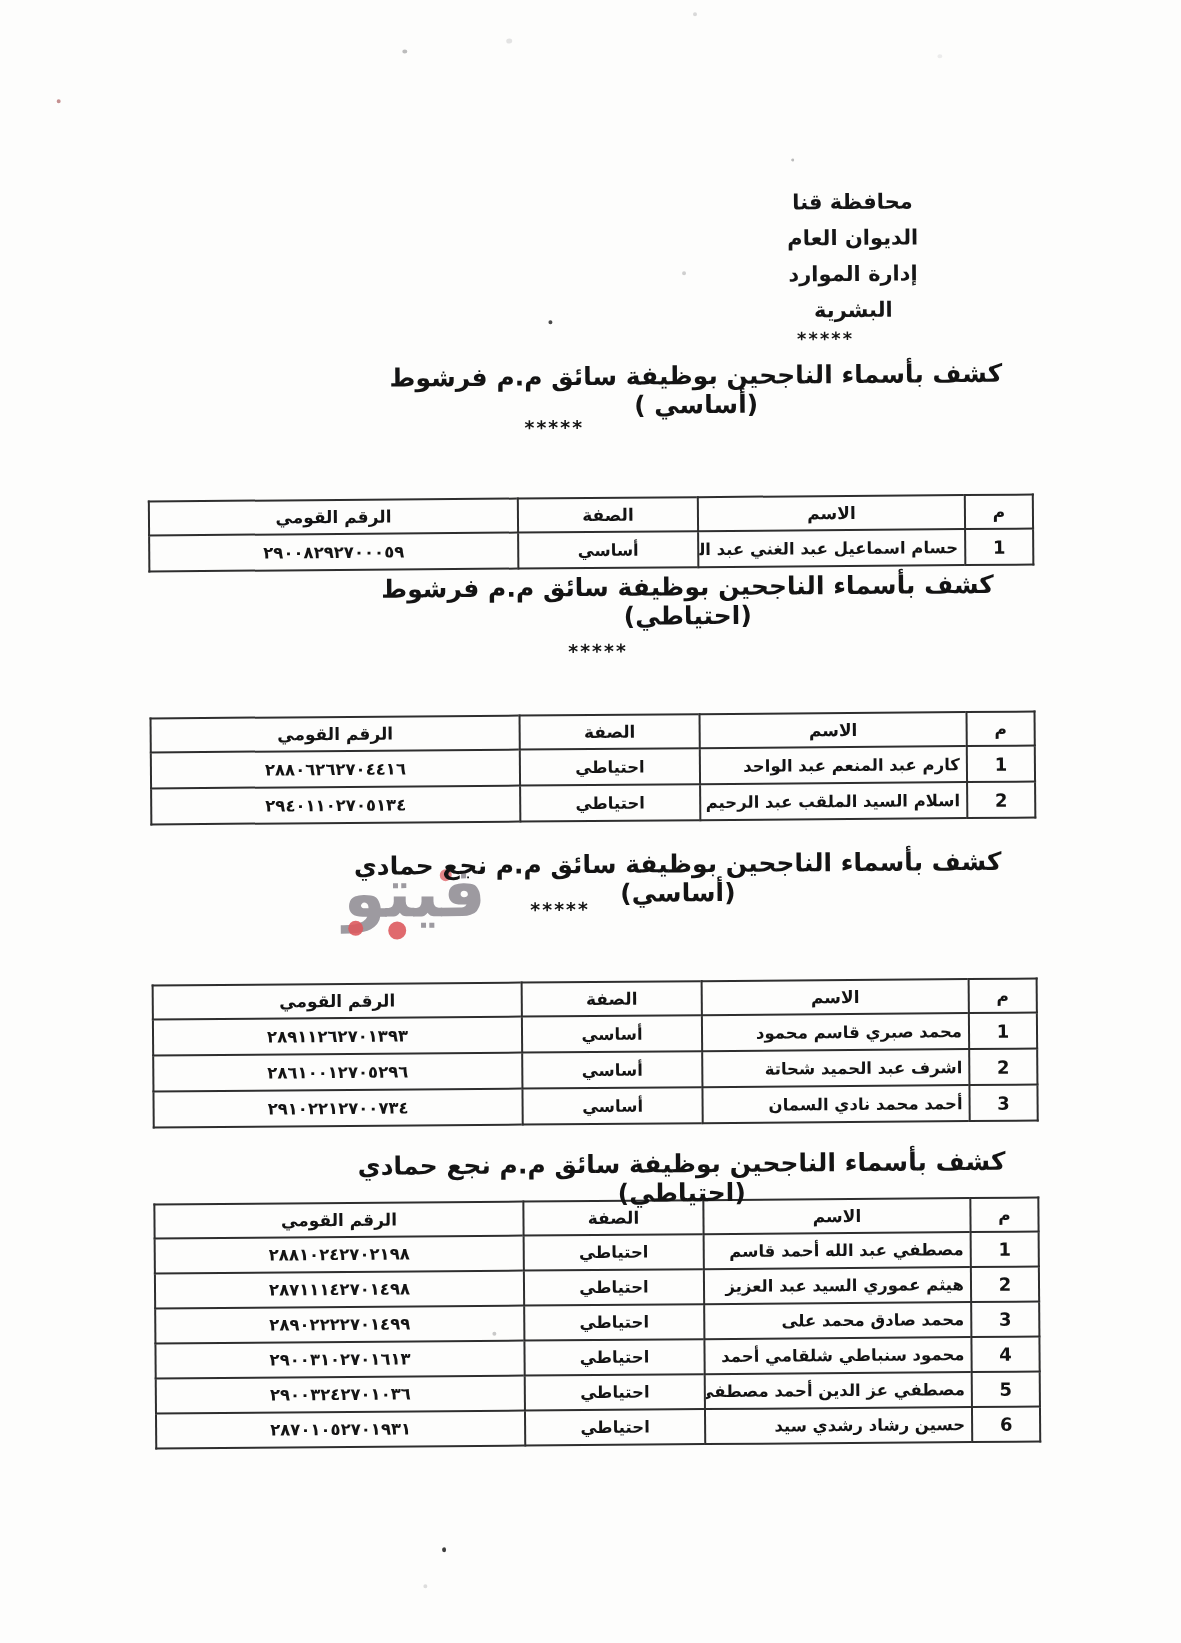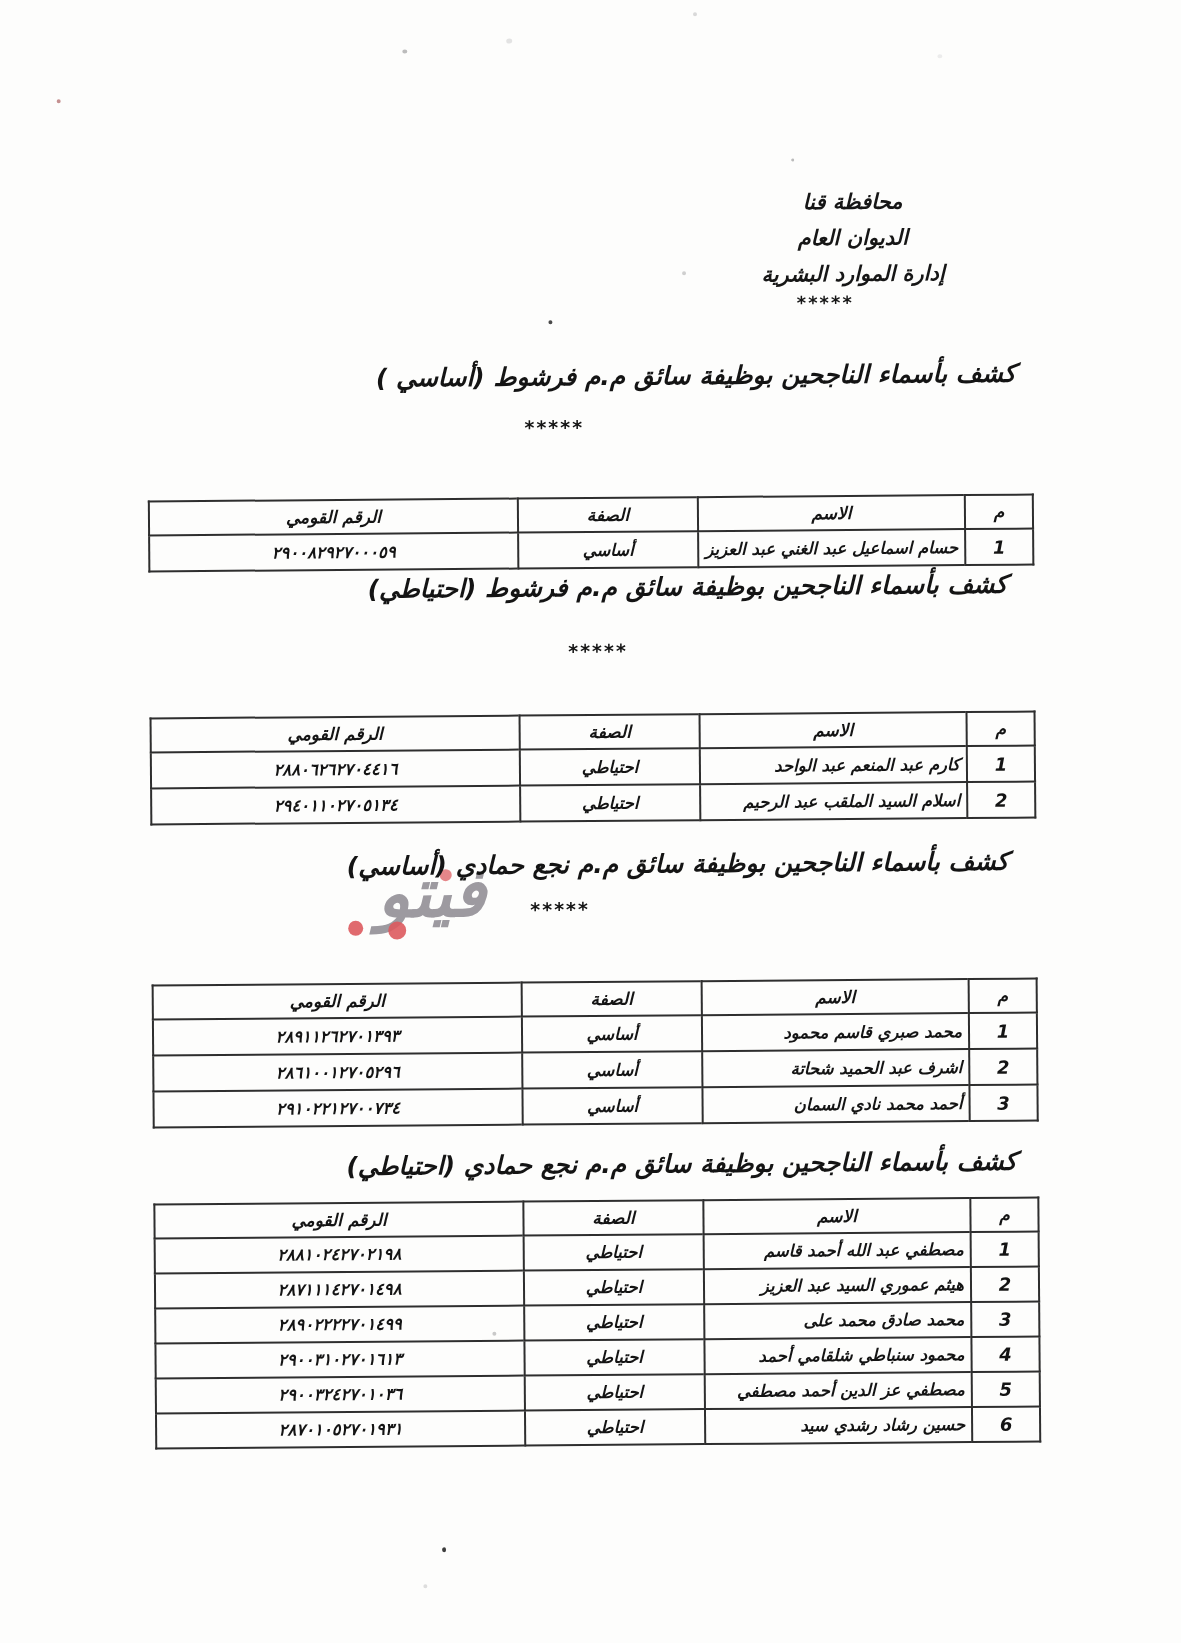--- a/index.html
+++ b/index.html
@@ -4,21 +4,21 @@
 <style>
   html,body{margin:0;padding:0;}
   body{
     width:1181px;height:1643px;
     background:#fdfdfc;
     overflow:hidden;
     font-family:"DejaVu Sans", sans-serif;
     color:#1b1b1b;
     position:relative;
   }
-  .sheet{position:absolute;inset:0;background:#fdfdfc;font-style:italic;}
+  .sheet{position:absolute;inset:0;background:#fdfdfc;}
   .tilt{position:absolute;inset:0;transform:rotate(-0.45deg);transform-origin:50% 55%;}
 
   
   .org-block{
     position:absolute;left:758px;top:186px;width:200px;
     direction:rtl;text-align:center;
     font-weight:700;font-size:21px;line-height:36px;color:#161616;
   }
   .org-stars{font-size:18px;letter-spacing:2px;line-height:22px;transform:translateX(-28px);direction:ltr;}
 

